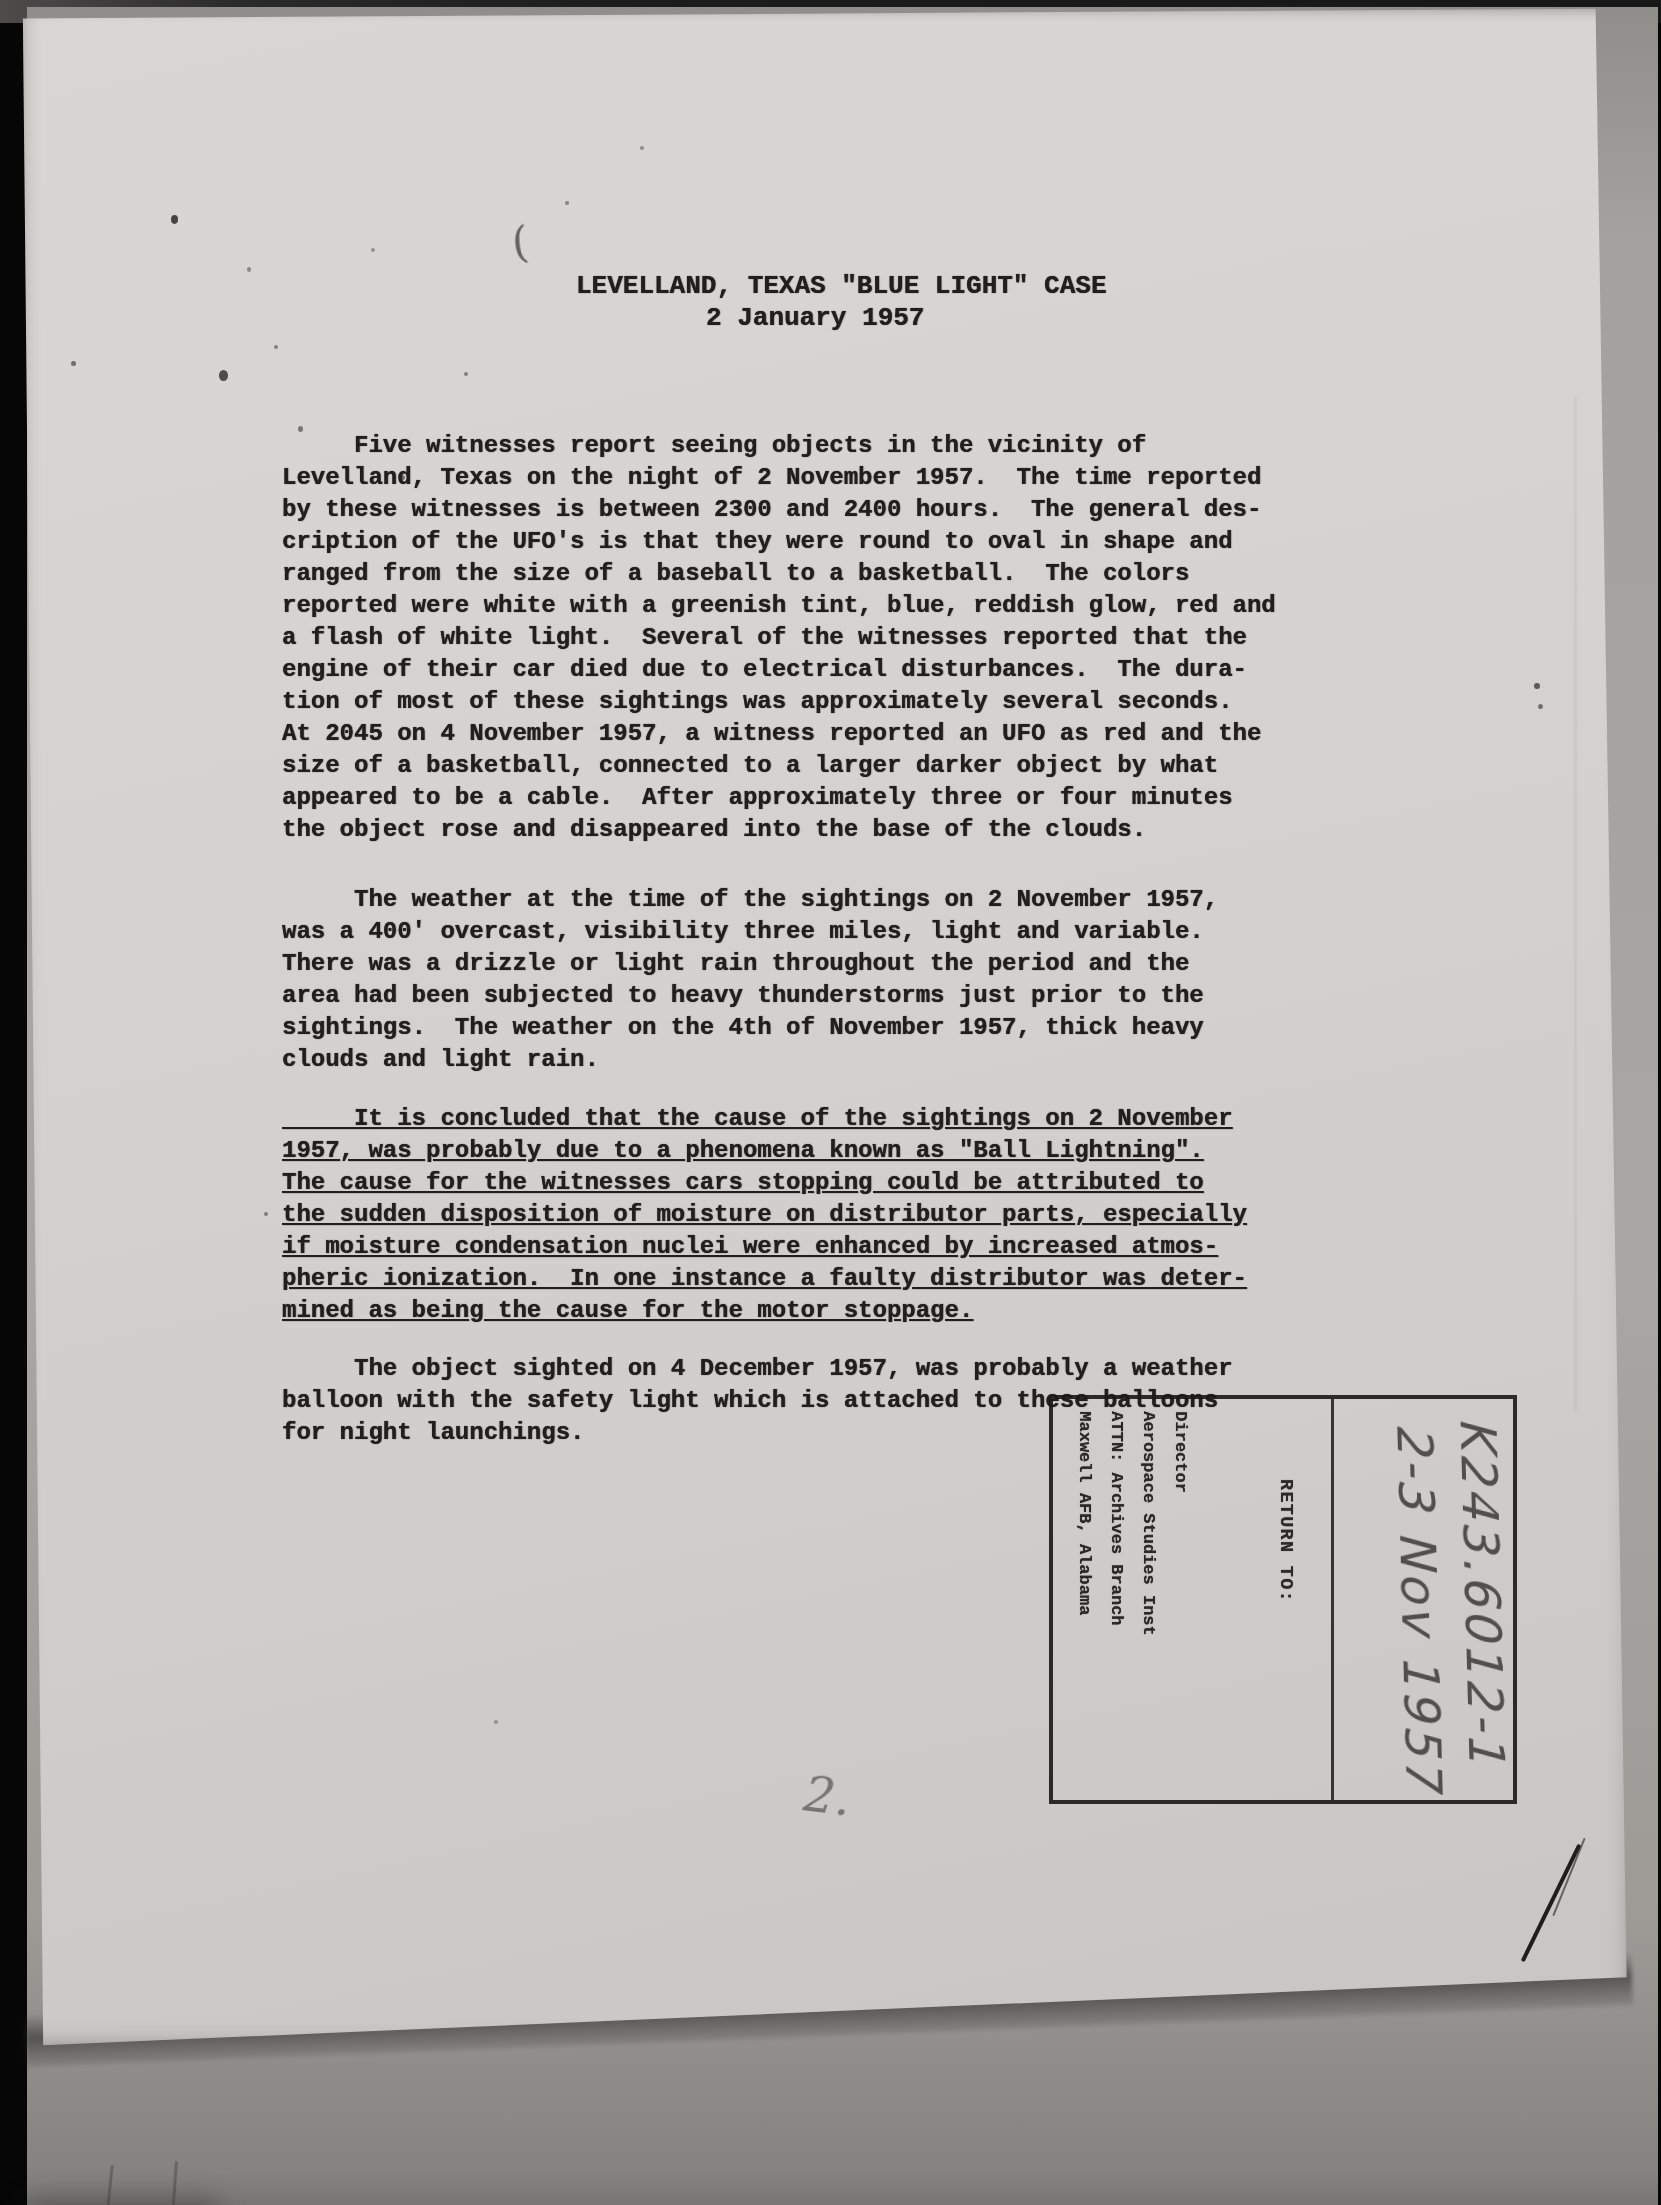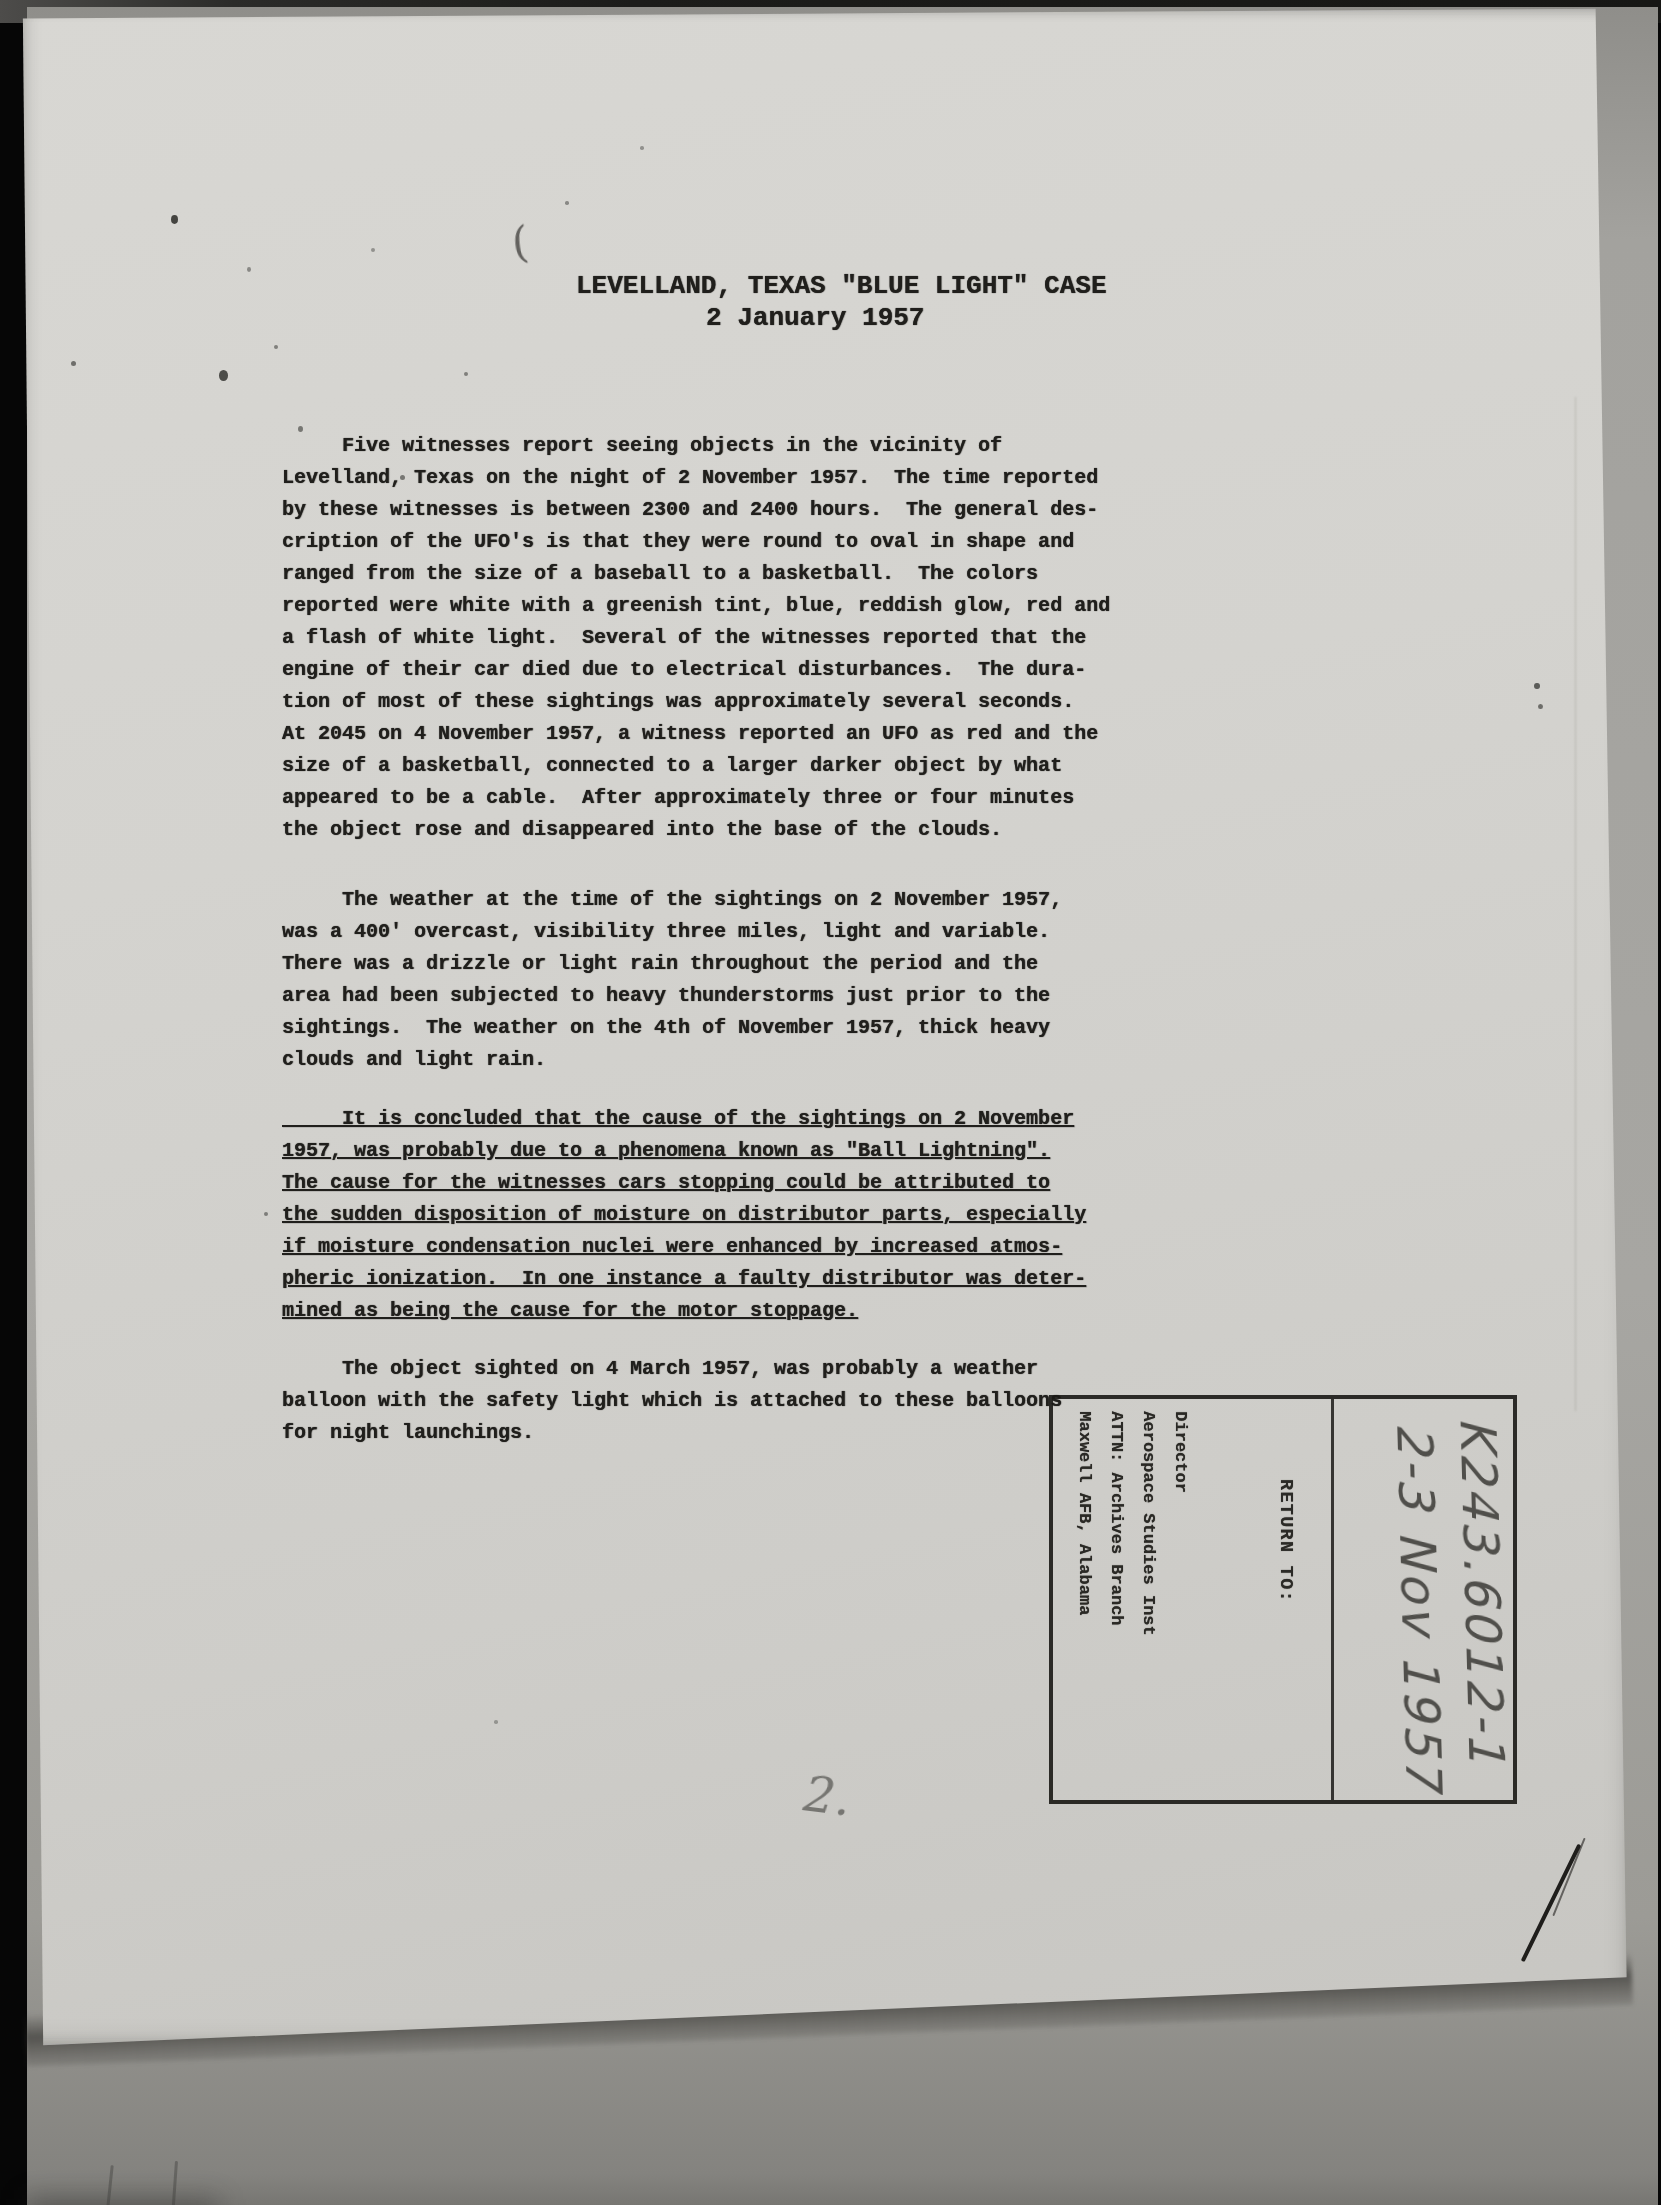--- a/index.html
+++ b/index.html
@@ -20,21 +20,21 @@
   .paper{position:absolute;left:17.6px;top:6.2px;width:1614px;height:2042px;
     clip-path:polygon(5.3px 12.3px,1578px 2.6px,1609px 1971px,25.6px 2039px);
     background:linear-gradient(168deg,#d8d7d3 0%,#d4d3cf 38%,#cecdc9 72%,#c7c6c2 100%);}
   .paper::after{content:"";position:absolute;inset:0;
     box-shadow:inset 9.7px 0 22px -10.6px rgba(40,40,38,.45),
                inset 0 7px 15px -8.8px rgba(40,40,38,.5),
                inset -11.5px 0 26.5px -13.2px rgba(40,40,38,.35),
                inset 0 -13.2px 31px -17.6px rgba(40,40,38,.4);}
 
   
-  .typed{position:absolute;color:#201f1c;font-weight:700;font-size:20px;line-height:32px;
+  .typed{position:absolute;color:#201f1c;font-weight:700;font-size:24px;line-height:32px;
     white-space:pre;letter-spacing:0;
     text-shadow:0 0 0.9px rgba(32,31,28,.9),0.7px 0.4px 0.9px rgba(32,31,28,.35);
     filter:blur(0.2px);}
   .title{font-size:26px;}
   .para{left:282px;width:1103px;}
 
   
   .pagenum{position:absolute;left:804px;top:1768px;font-family:"DejaVu Serif",serif;
     font-style:italic;font-size:49px;color:rgba(48,47,44,.55);transform:rotate(7deg);
     filter:blur(0.5px);}
@@ -105,21 +105,21 @@
 area had been subjected to heavy thunderstorms just prior to the
 sightings.  The weather on the 4th of November 1957, thick heavy
 clouds and light rain.</div>
   <div class="typed para" style="top:1103px;text-decoration:underline;">     It is concluded that the cause of the sightings on 2 November
 1957, was probably due to a phenomena known as "Ball Lightning".
 The cause for the witnesses cars stopping could be attributed to
 the sudden disposition of moisture on distributor parts, especially
 if moisture condensation nuclei were enhanced by increased atmos-
 pheric ionization.  In one instance a faulty distributor was deter-
 mined as being the cause for the motor stoppage.</div>
-  <div class="typed para" style="top:1353px;">     The object sighted on 4 March 1957, was probably a weather
+  <div class="typed para" style="top:1353px;">     The object sighted on 4 December 1957, was probably a weather
 balloon with the safety light which is attached to these balloons
 for night launchings.</div>
 
   <div class="pagenum">2.</div>
   <div class="paren-mark">(</div>
 
   <div class="stamp">
     <div class="stamp-inner">
       <div class="hw hw1">K243.6012-1</div>
       <div class="hw hw2">2-3 Nov 1957</div>

